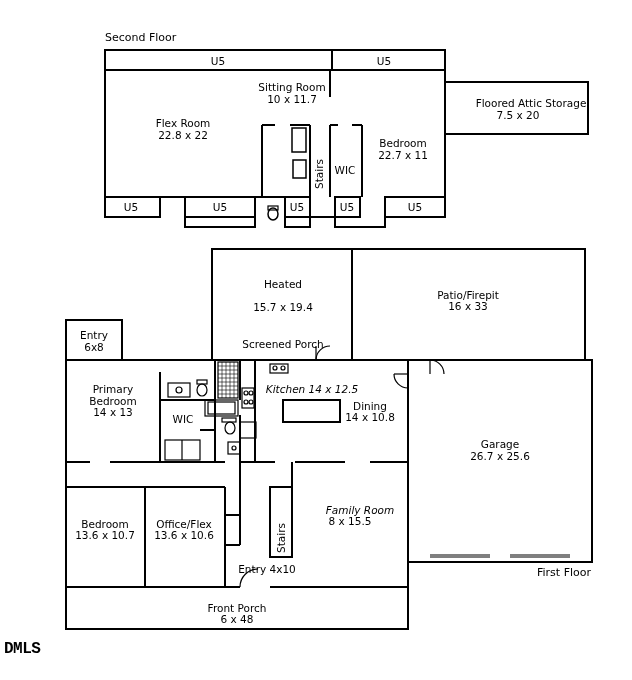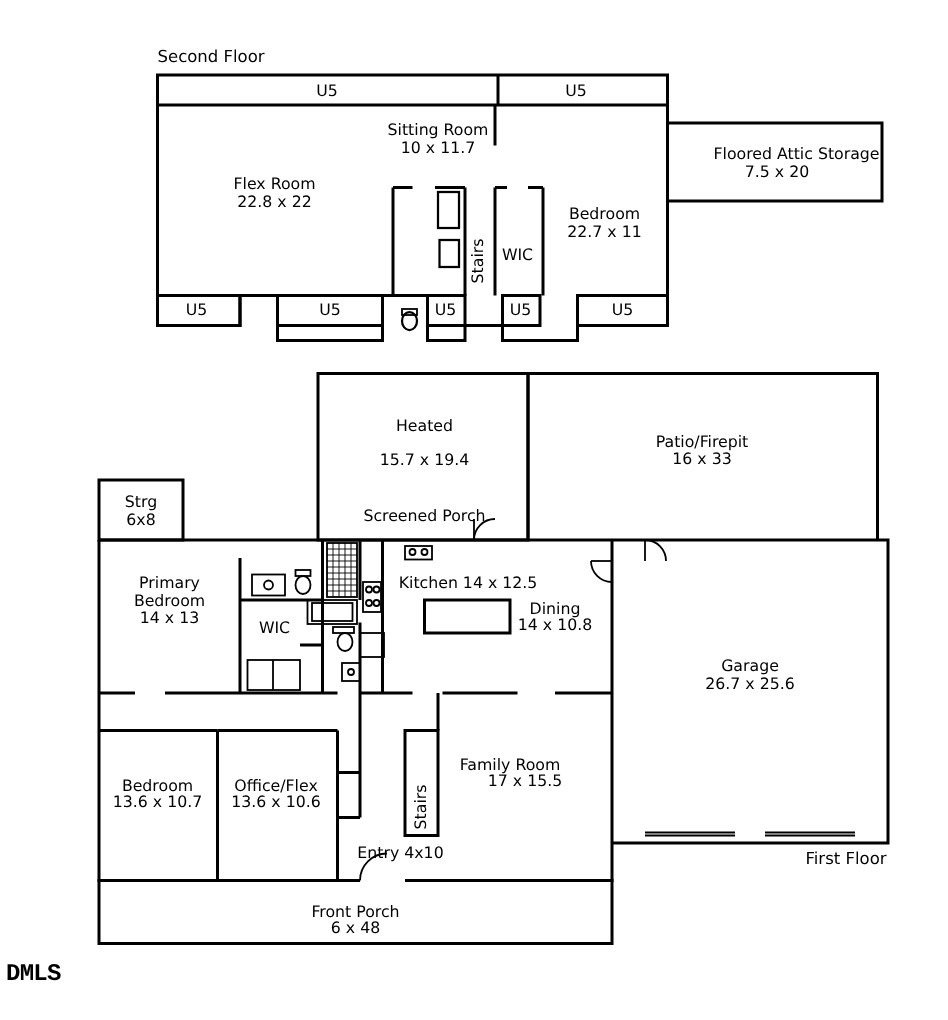--- a/index.html
+++ b/index.html
@@ -176,47 +176,47 @@
 <div class="lbl" style="left:347px;top:201px;">U5</div>
 <div class="lbl" style="left:415px;top:201px;">U5</div>
 
 <div class="lbl" style="left:283px;top:278px;">Heated</div>
 <div class="lbl" style="left:283px;top:290px;margin-top:48px;">Screened Porch</div>
 <div class="lbl" style="left:283px;top:301px;">15.7 x 19.4</div>
 
 <div class="lbl" style="left:468px;top:289px;">Patio/Firepit</div>
 <div class="lbl" style="left:468px;top:300px;">16 x 33</div>
 
-<div class="lbl" style="left:94px;top:329px;">Strg</div>
+<div class="lbl" style="left:94px;top:329px;">Entry</div>
 <div class="lbl" style="left:94px;top:341px;">6x8</div>
 
 <div class="lbl" style="left:113px;top:383px;">Primary</div>
 <div class="lbl" style="left:113px;top:395px;">Bedroom</div>
 <div class="lbl" style="left:113px;top:406px;text-align:center;">14 x 13</div>
 
 <div class="lbl" style="left:183px;top:413px;">WIC</div>
 
-<div class="lbl" style="left:312px;top:383px;">Kitchen 14 x 12.5</div>
+<div class="lbl" style="left:312px;top:383px;font-style:italic;">Kitchen 14 x 12.5</div>
 
 <div class="lbl" style="left:370px;top:400px;">Dining</div>
 <div class="lbl" style="left:370px;top:411px;">14 x 10.8</div>
 
 <div class="lbl" style="left:500px;top:438px;">Garage</div>
 <div class="lbl" style="left:500px;top:450px;">26.7 x 25.6</div>
 
 <div class="lbl" style="left:105px;top:518px;">Bedroom</div>
 <div class="lbl" style="left:105px;top:529px;">13.6 x 10.7</div>
 
 <div class="lbl" style="left:184px;top:518px;">Office/Flex</div>
 <div class="lbl" style="left:184px;top:529px;">13.6 x 10.6</div>
 
 <div class="lbl" style="left:281px;top:532px;transform:translateX(-50%) rotate(-90deg);">Stairs</div>
 
-<div class="lbl" style="left:340px;top:504px;">Family Room</div>
-<div class="lbl" style="left:350px;top:515px;">17 x 15.5</div>
+<div class="lbl" style="left:360px;top:504px;font-style:italic;">Family Room</div>
+<div class="lbl" style="left:350px;top:515px;">8 x 15.5</div>
 
 <div class="lbl" style="left:267px;top:563px;">Entry 4x10</div>
 
 <div class="lbl" style="left:237px;top:602px;">Front Porch</div>
 <div class="lbl" style="left:237px;top:613px;">6 x 48</div>
 
 <div class="caption" style="left:537px;top:566px;">First Floor</div>
 
 <div class="logo">DMLS</div>
 </div>

